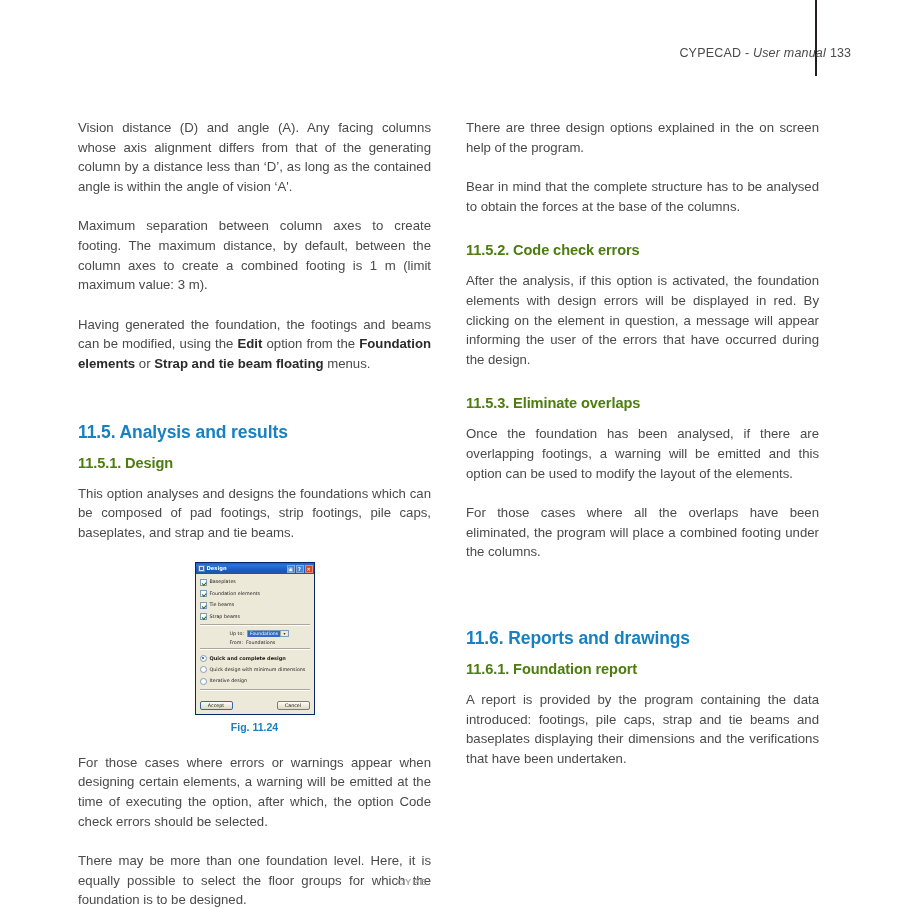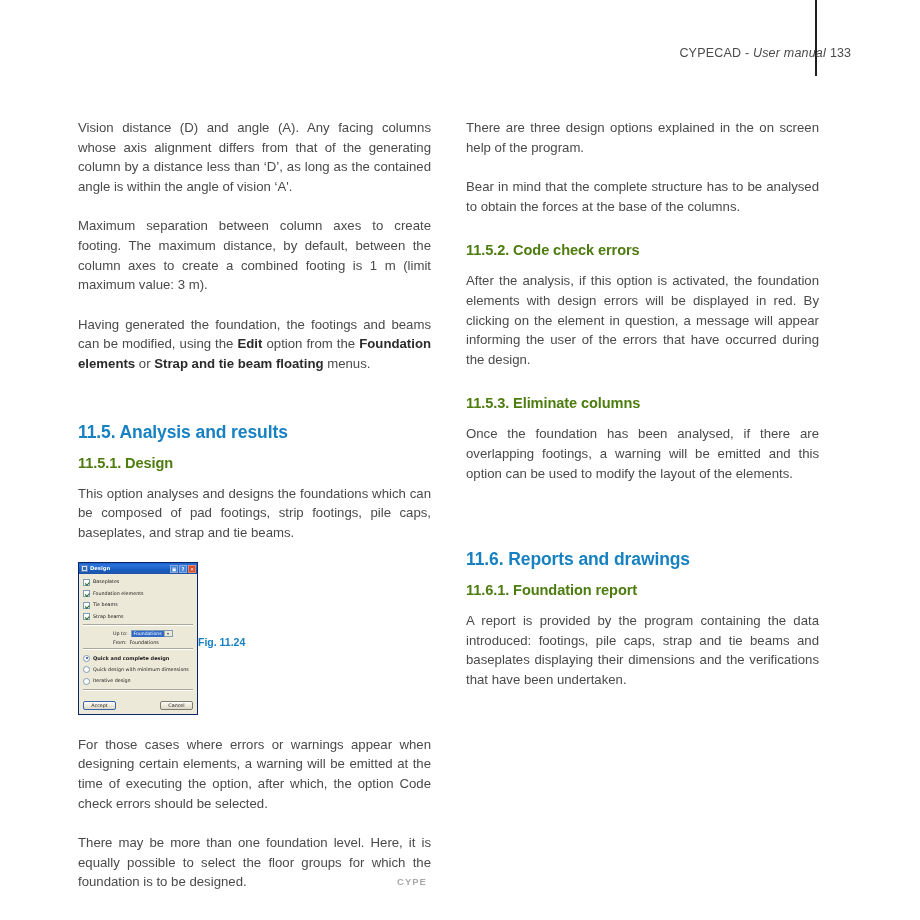--- a/index.html
+++ b/index.html
@@ -91,21 +91,21 @@
 
   .spacer-lg { height: 28px; }
   .spacer-md { height: 20px; }
   .spacer-xl { height: 46px; }
 
   
   .figure {
     margin: 6px 0 0 0;
     width: 353px;
     display: flex;
-    flex-direction: row;
+    flex-direction: column;
     align-items: center;
   }
   .fig-caption {
     margin-top: 6px;
     font-size: 10.5px;
     font-weight: bold;
     color: #1781c2;
     text-align: center;
   }
 
@@ -429,24 +429,25 @@
 <div class="col col-right">
 
   <p class="body-text">There are three design options explained in the on screen help of the program.</p>
 
   <p class="body-text">Bear in mind that the complete structure has to be analysed to obtain the forces at the base of the columns.</p>
 
   <h3 class="subsection gap-top">11.5.2. Code check errors</h3>
 
   <p class="body-text">After the analysis, if this option is activated, the foundation elements with design errors will be displayed in red. By clicking on the element in question, a message will appear informing the user of the errors that have occurred during the design.</p>
 
-  <h3 class="subsection gap-top">11.5.3. Eliminate columns</h3>
+  <h3 class="subsection gap-top">11.5.3. Eliminate overlaps</h3>
 
   <p class="body-text">Once the foundation has been analysed, if there are overlapping footings, a warning will be emitted and this option can be used to modify the layout of the elements.</p>
 
+  <p class="body-text">For those cases where all the overlaps have been eliminated, the program will place a combined footing under the columns.</p>
 
   <div class="spacer-xl"></div>
 
   <h2 class="section">11.6. Reports and drawings</h2>
   <h3 class="subsection">11.6.1. Foundation report</h3>
 
   <p class="body-text">A report is provided by the program containing the data introduced: footings, pile caps, strap and tie beams and baseplates displaying their dimensions and the verifications that have been undertaken.</p>
 
 </div>
 

